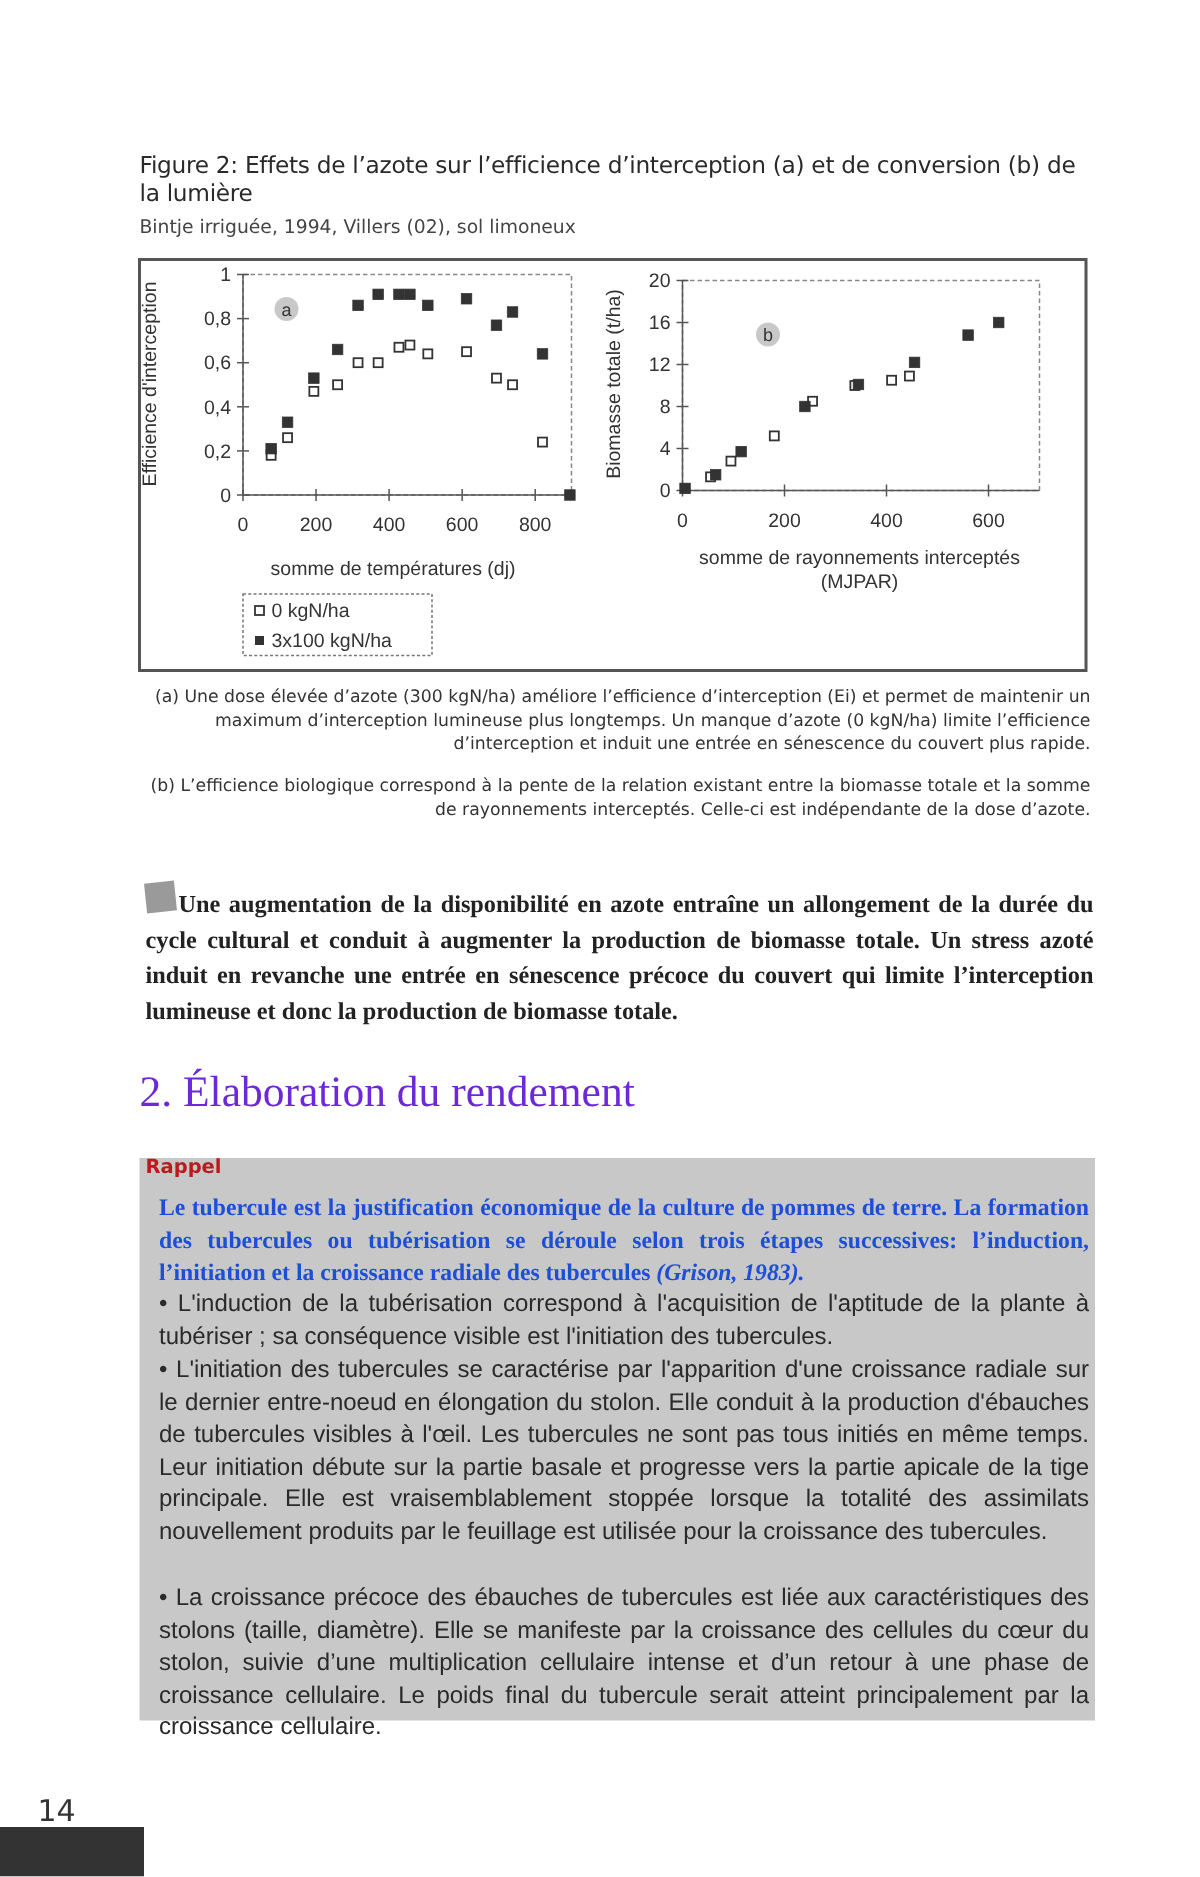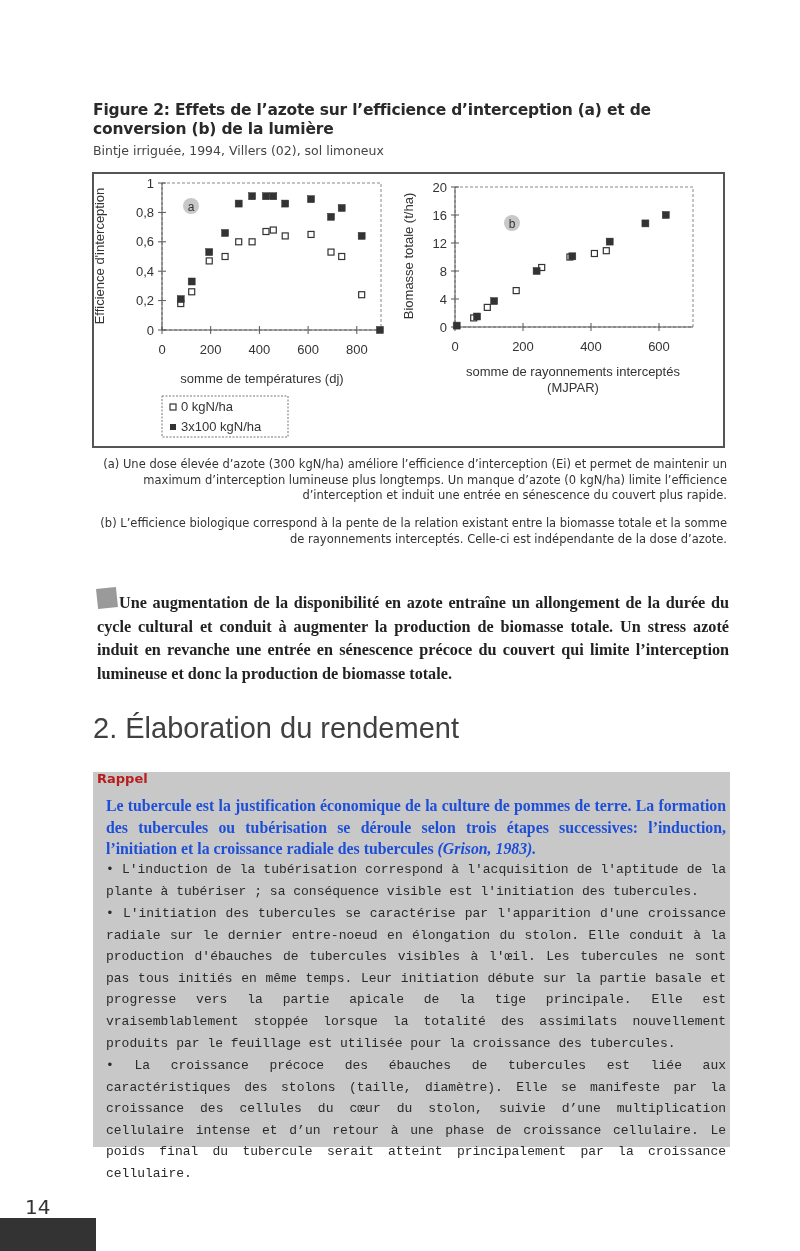--- a/index.html
+++ b/index.html
@@ -4,21 +4,21 @@
   <style>
     html, body { margin: 0; padding: 0; }
     body {
       width: 800px; height: 1251px; position: relative; overflow: hidden;
       background: #ffffff; color: #222;
       font-family: "DejaVu Sans", sans-serif;
     }
     .abs { position: absolute; }
     #fig-title {
       left: 93px; top: 101px; width: 640px;
-      font-family: "DejaVu Sans", sans-serif; font-weight: bold;
+      font-family: "DejaVu Sans", sans-serif; font-weight: normal;
       font-size: 15.5px; line-height: 19px; color: #2a2a2a;
       letter-spacing: -0.2px;
     }
     #fig-subtitle {
       left: 93px; top: 143px; font-size: 12.5px; color: #444;
     }
     #figure-frame {
       left: 92px; top: 172px; width: 633px; height: 276px;
       border: 2px solid #555; box-sizing: border-box;
     }
@@ -34,38 +34,38 @@
       transform: rotate(-6deg);
     }
     #key-text {
       left: 97px; top: 592px; width: 632px;
       font-family: "Liberation Serif", serif; font-weight: bold;
       font-size: 16.2px; line-height: 23.5px; color: #222; text-align: justify;
       text-indent: 22px;
     }
     #section-title {
       left: 93px; top: 712px;
-      font-family: Liberation Sans, sans-serif; font-size: 29px; color: #404040;
+      font-family: Liberation Serif, serif; font-size: 29px; color: #6d28d9;
     }
     #rappel-box {
       left: 93px; top: 772px; width: 637px; height: 375px; background: #c8c8c8;
     }
     #rappel-title {
       left: 97px; top: 771px; font-weight: bold; font-size: 13px; color: #b91c1c;
     }
     #rappel-lead {
       left: 106px; top: 795px; width: 620px;
       font-family: "Liberation Serif", serif; font-weight: bold;
       font-size: 15.8px; line-height: 21.6px; color: #1d4ed8; text-align: justify;
     }
     #rappel-lead i { font-weight: bold; }
     .bullet {
       left: 106px; width: 620px;
-      font-family: Liberation Mono, monospace;
-      font-size: 13px; line-height: 21.6px; color: #2a2a2a; text-align: justify;
+      font-family: Liberation Sans, sans-serif;
+      font-size: 16px; line-height: 21.6px; color: #2a2a2a; text-align: justify;
     }
     #bullet-1 { top: 859px; }
     #bullet-2 { top: 903px; }
     #bullet-3 { top: 1055px; }
     #page-number { left: 25px; top: 1195px; font-size: 20px; color: #333; }
     #page-bar { left: 0; top: 1218px; width: 96px; height: 33px; background: #333; }
   </style>
 </head>
 <body>
 

